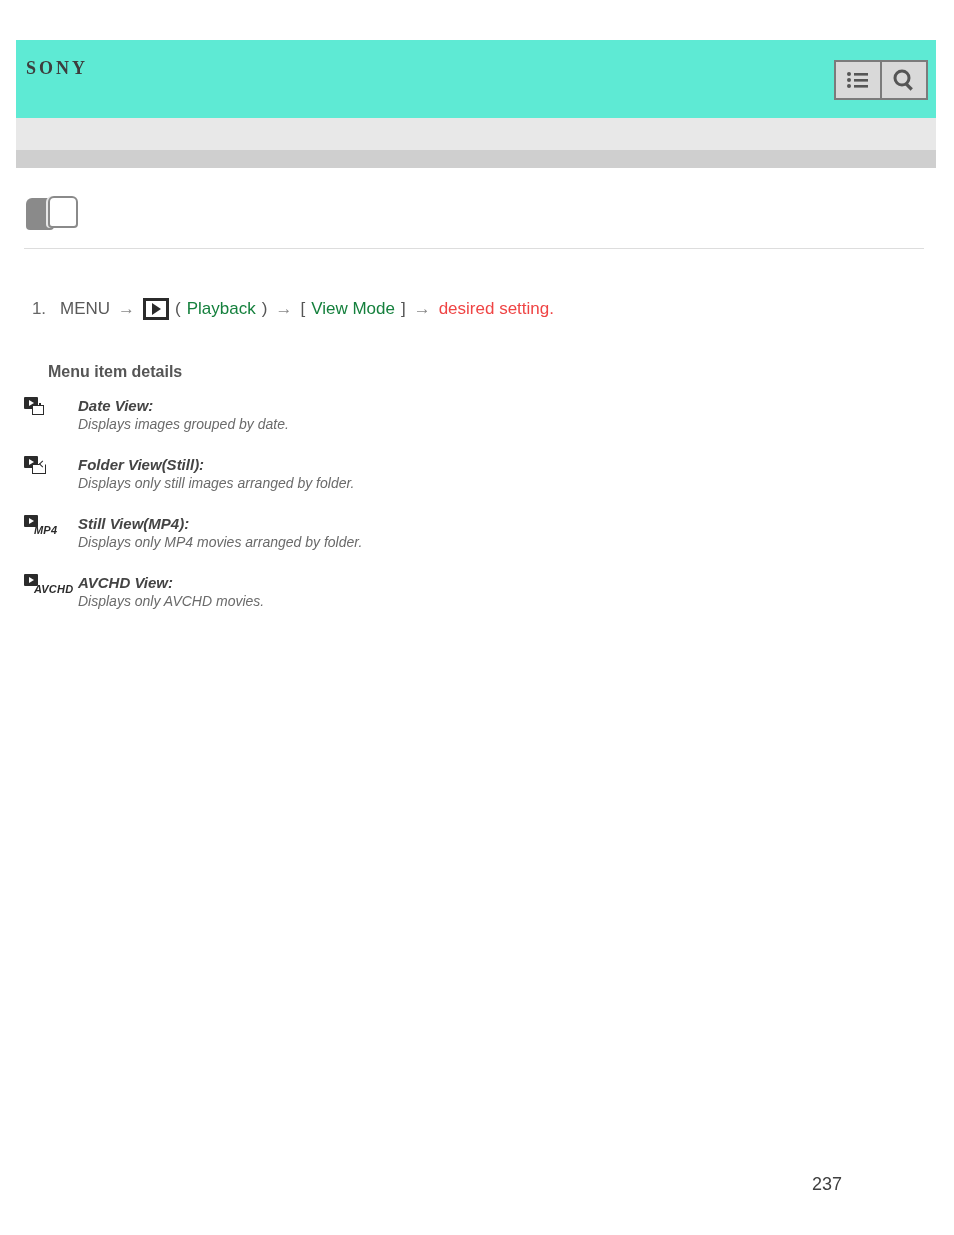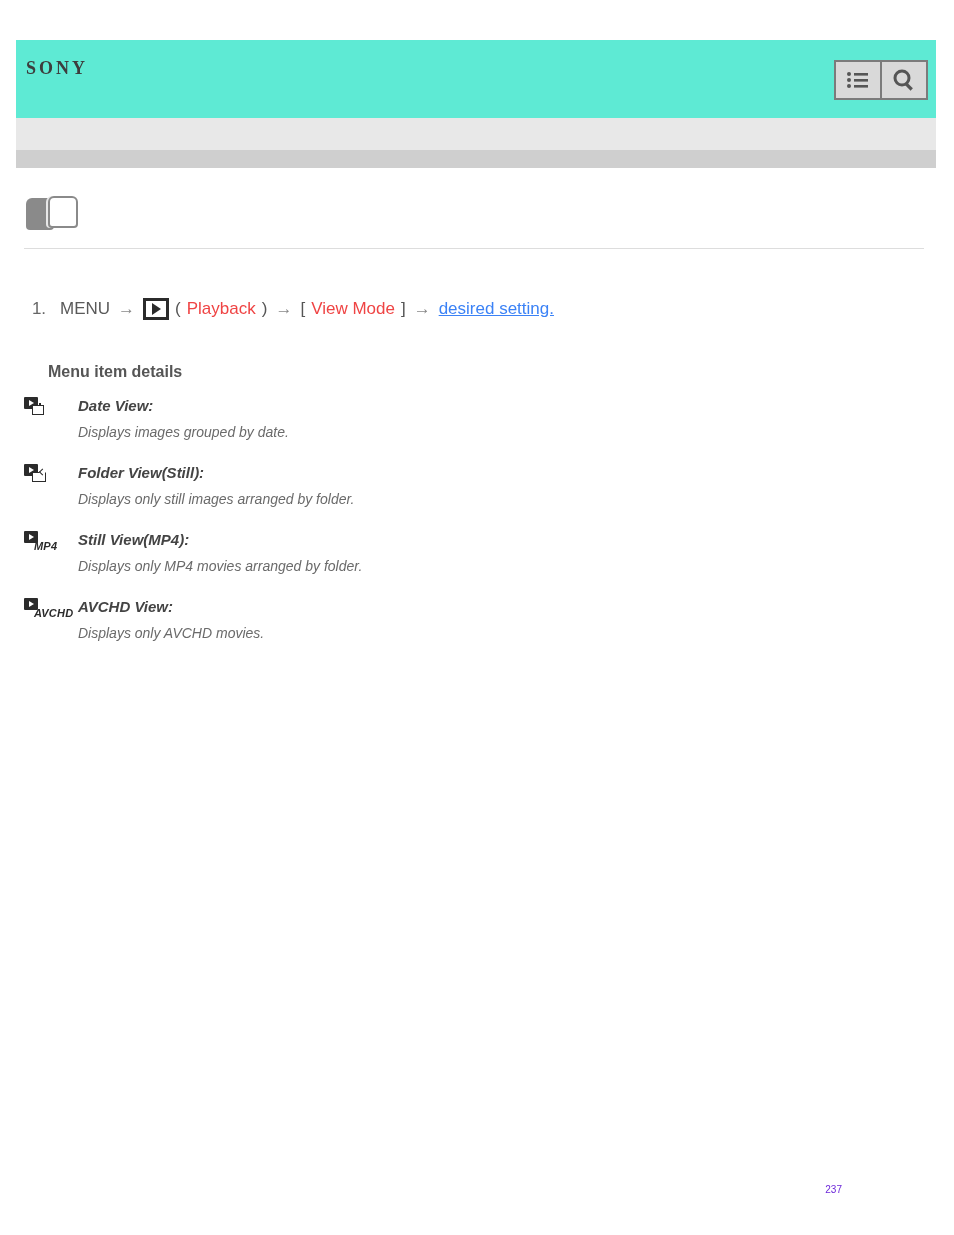--- a/index.html
+++ b/index.html
@@ -27,44 +27,44 @@
   .rule { height: 1px; background: #ddd; border: none; margin: 8px 0 40px 0; }
 
   .step-row { display: flex; align-items: center; gap: 6px; font-size: 17px; color: #5a5a5a; line-height: 40px; }
   .step-num { width: 30px; height: 30px; display: inline-flex; align-items: center; justify-content: center; font-weight: 400; color: #666; }
   .menu-label { display: inline-block; }
   .arrow { color: #888; font-size: 17px; padding: 0 2px; }
   .play-icon { display: inline-flex; }
   .play-box { width: 26px; height: 22px; border: 3px solid #2b2b2b; display: inline-flex; align-items: center; justify-content: center; }
   .tri { width: 0; height: 0; border-left: 9px solid #2b2b2b; border-top: 6px solid transparent; border-bottom: 6px solid transparent; }
   .paren { color: #555; }
-  .hot { color: #ef4444; }
-  .after-arrow { color: #3b82f6; text-decoration: underline; }
+  .hot { color: #15803d; }
+  .after-arrow { color: #ef4444; }
 
   .sub-h { margin-top: 34px; font-size: 16px; font-weight: 700; color: #555; margin-left: 24px; }
 
   .opt-list { margin-top: 16px; }
   .opt { display: flex; align-items: flex-start; gap: 18px; margin-bottom: 24px; font-size: 15px; color: #3a3a3a; font-style: italic; }
   .opt .iconwrap { width: 36px; flex: 0 0 36px; display: flex; align-items: flex-start; justify-content: flex-start; }
   .opt .label { font-weight: 700; color: #444; }
-  .opt .desc { color: #6a6a6a; font-size: 14px; margin-top: 10px; }
+  .opt .desc { color: #6a6a6a; font-size: 14px; margin-top: 2px; }
   .opt .textcol { display: flex; flex-direction: column; }
 
   
   .pti { position: relative; width: 30px; height: 20px; }
   .pti .chip { position: absolute; left: 0; top: 0; width: 14px; height: 12px; background: #2b2b2b; border-radius: 1px; }
   .pti .chip::after { content: ""; position: absolute; left: 5px; top: 3px; width: 0; height: 0; border-left: 5px solid #fff; border-top: 3px solid transparent; border-bottom: 3px solid transparent; }
   .pti .sub-date { position: absolute; left: 8px; top: 8px; width: 12px; height: 10px; border: 1.5px solid #2b2b2b; background: #fff; }
   .pti .sub-date::before { content: ""; position: absolute; left: 2px; top: -3px; width: 2px; height: 3px; background: #2b2b2b; }
   .pti .sub-date::after { content: ""; position: absolute; right: 2px; top: -3px; width: 2px; height: 3px; background: #2b2b2b; }
   .pti .sub-folder { position: absolute; left: 8px; top: 8px; width: 14px; height: 10px; border: 1.5px solid #2b2b2b; background: #fff; }
   .pti .sub-folder .corner { position: absolute; right: -1px; top: -1px; width: 5px; height: 5px; background: #fff; border-left: 1.5px solid #2b2b2b; border-bottom: 1.5px solid #2b2b2b; transform: rotate(45deg); transform-origin: top right; }
   .pti .tag { position: absolute; left: 10px; top: 9px; font-family: Arial, sans-serif; font-size: 11px; font-weight: 900; color: #2b2b2b; letter-spacing: 0.2px; }
 
-  .page-num { position: absolute; right: 112px; bottom: 40px; font-size: 10px; color: #6d28d9; }
+  .page-num { position: absolute; right: 112px; bottom: 40px; font-size: 18px; color: #404040; }
 
   
   svg { display: block; }
 </style>
 </head>
 <body>
 
 <div class="page">
 
   <div class="top-wrap">

